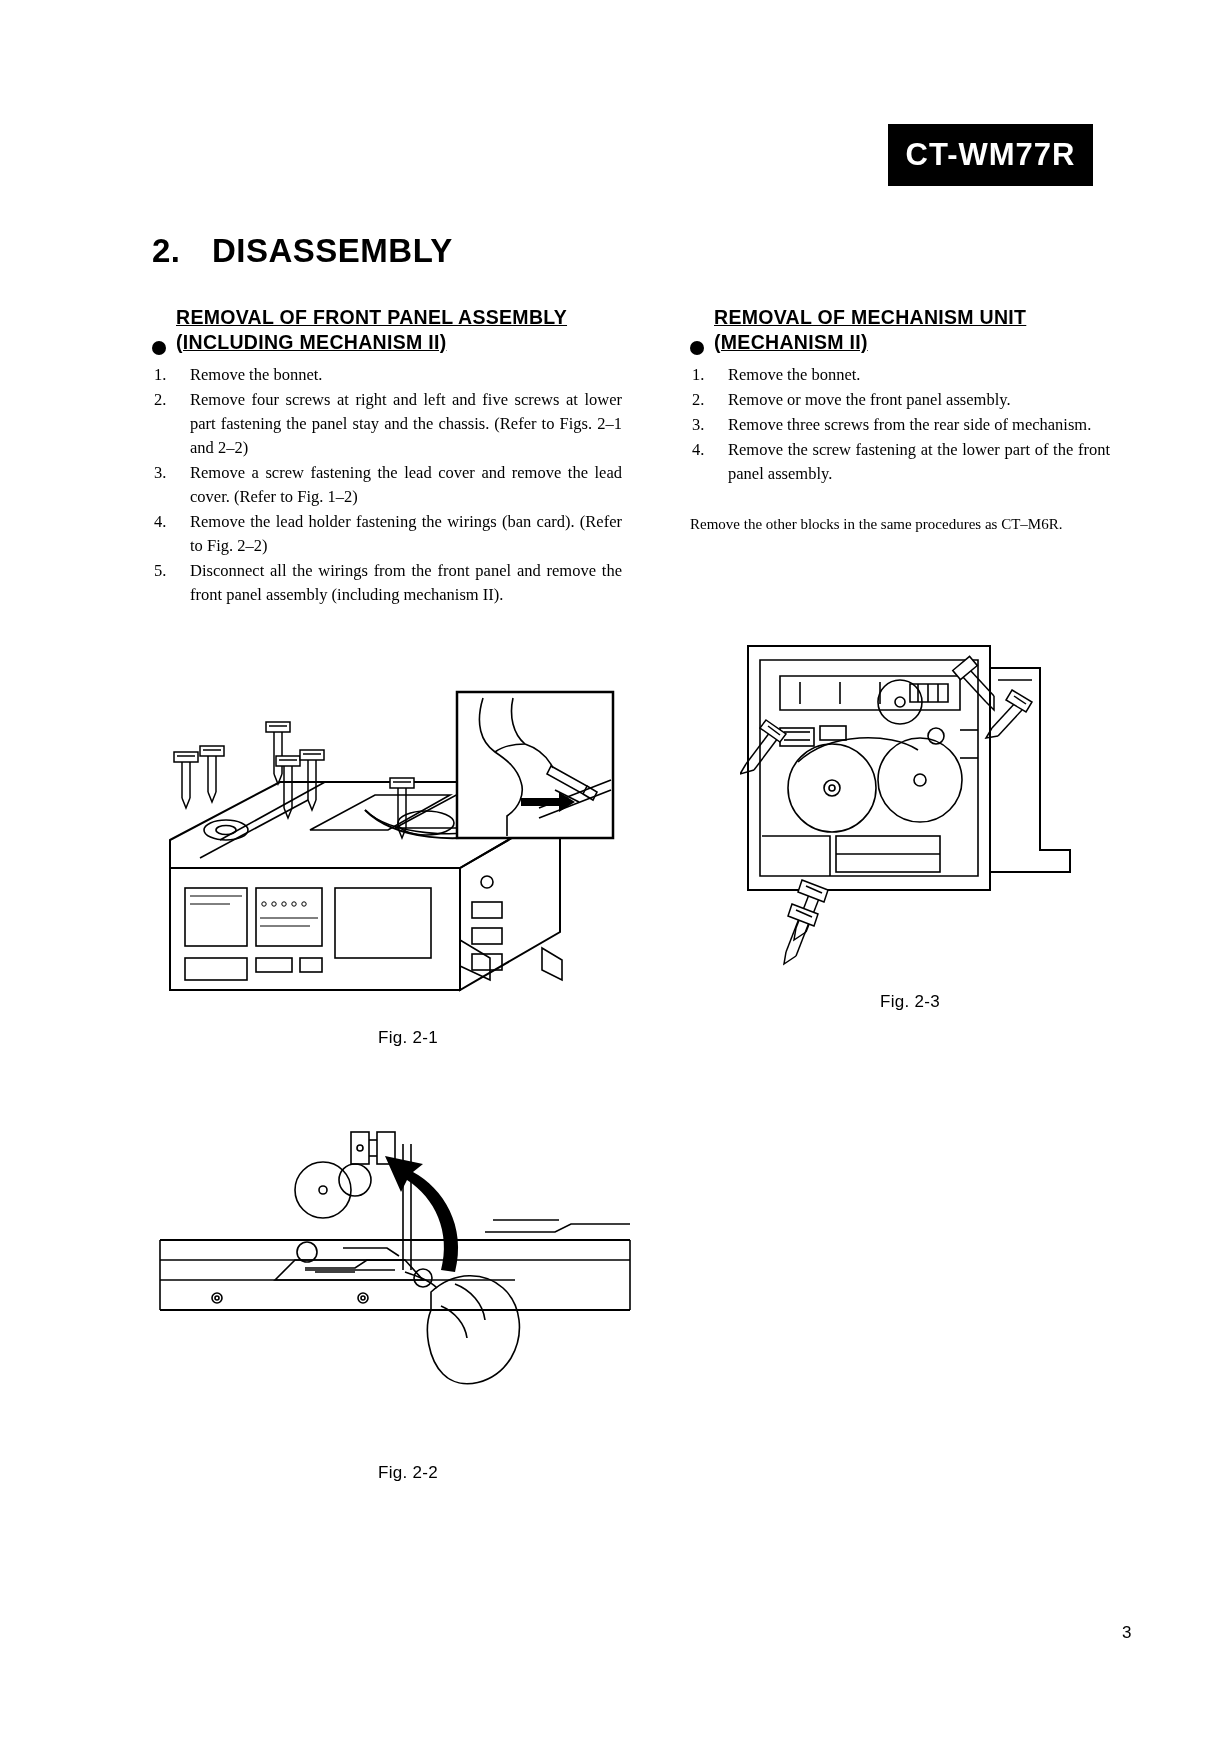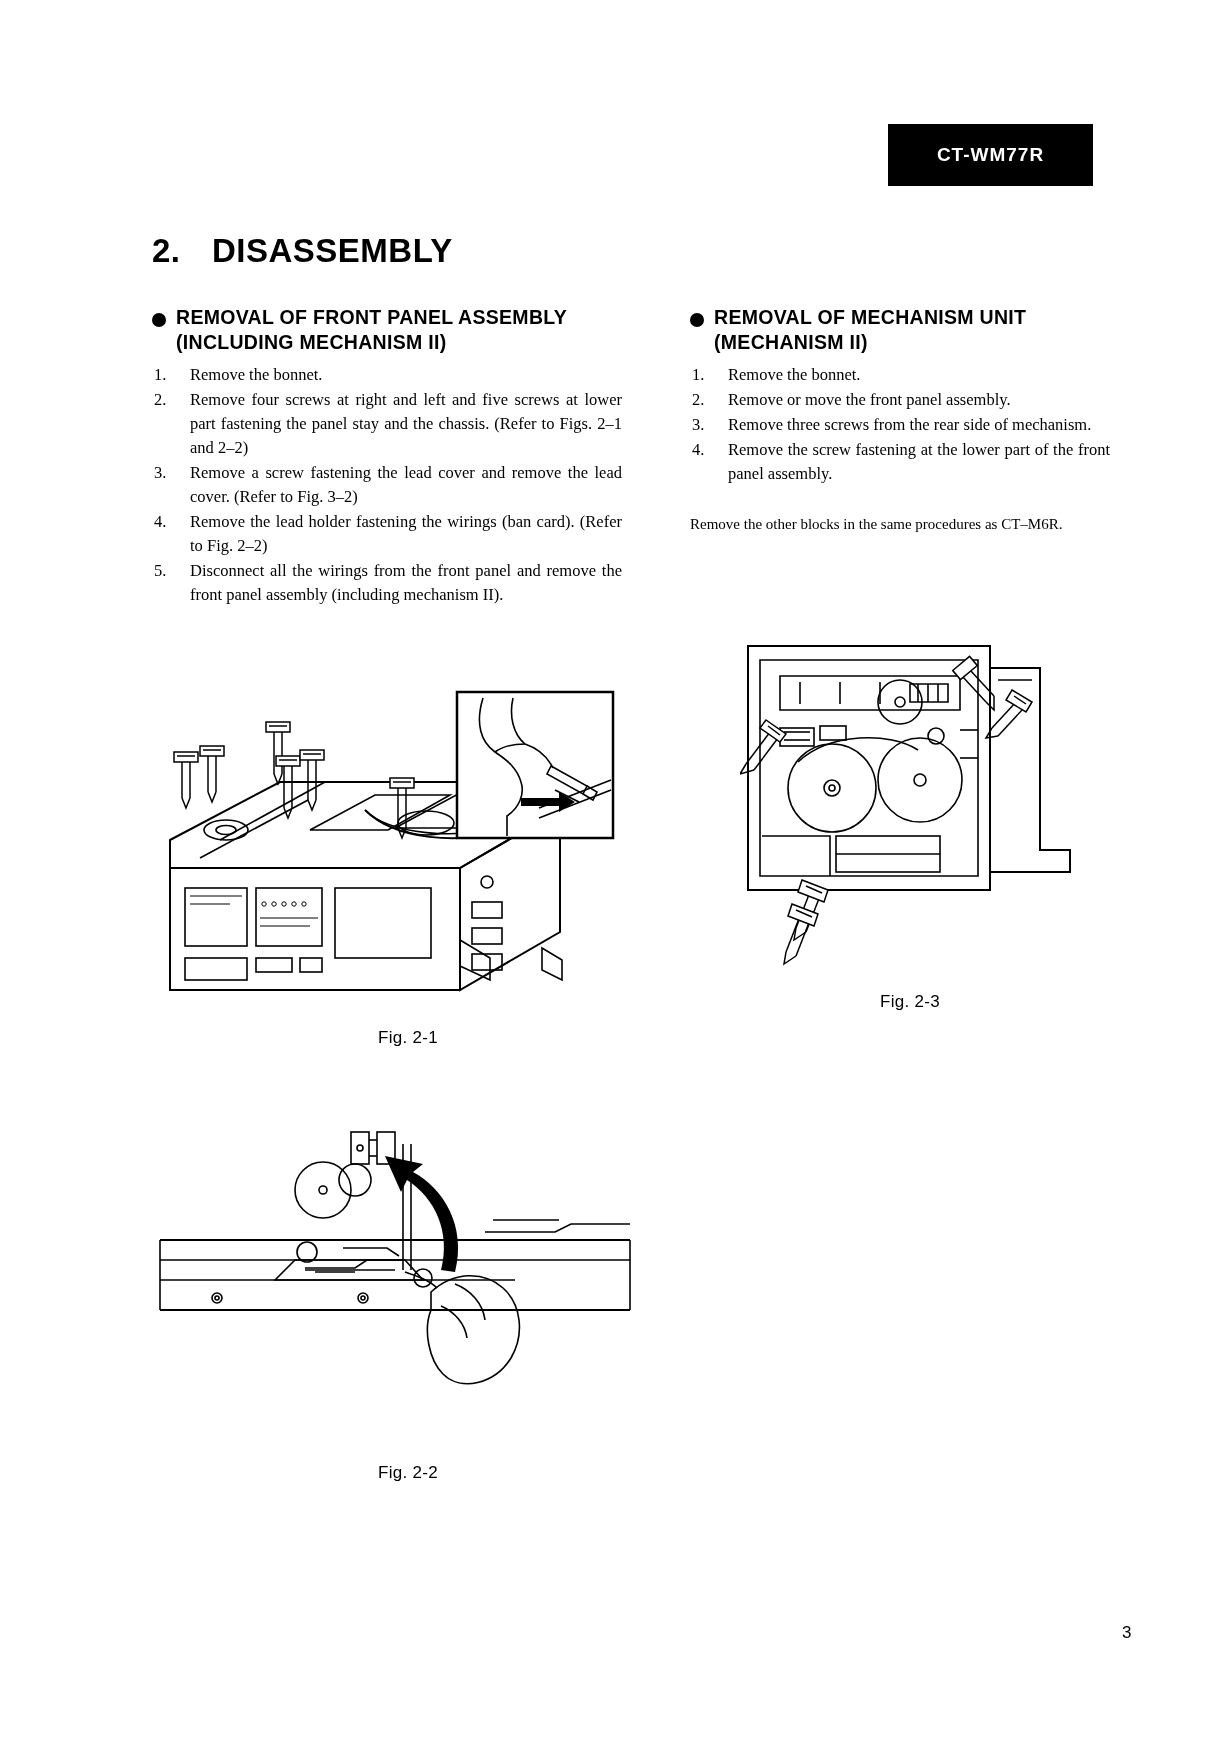--- a/index.html
+++ b/index.html
@@ -24,21 +24,21 @@
   .model-badge {
     position: absolute;
     top: 124px;
     left: 888px;
     width: 205px;
     height: 62px;
     background: #000000;
     color: #ffffff;
     font-family: "Liberation Sans", sans-serif;
     font-weight: bold;
-    font-size: 19px;
+    font-size: 31px;
     letter-spacing: 1px;
     display: flex;
     align-items: center;
     justify-content: center;
   }
 
   
   .section-title {
     position: absolute;
     top: 232px;
@@ -62,21 +62,22 @@
   }
   .col-right {
     position: absolute;
     top: 305px;
     left: 690px;
     width: 420px;
   }
 
   .head-row {
     display: flex;
-    align-items: flex-start;
+    align-items: flex-end;
+    text-decoration: underline;
   }
   .bullet {
     width: 14px;
     height: 14px;
     border-radius: 50%;
     background: #000;
     margin-top: 8px;
     margin-right: 10px;
     flex: 0 0 auto;
   }
@@ -175,21 +176,21 @@
     <div class="head-row">
       <span class="bullet"></span>
       <span class="head-text">
         <span>REMOVAL OF FRONT PANEL ASSEMBLY</span><br>
         <span>(INCLUDING MECHANISM II)</span>
       </span>
     </div>
     <ol class="steps">
       <li><span class="marker">1.</span><span>Remove the bonnet.</span></li>
       <li><span class="marker">2.</span><span>Remove four screws at right and left and five screws at lower part fastening the panel stay and the chassis. (Refer to Figs. 2–1 and 2–2)</span></li>
-      <li><span class="marker">3.</span><span>Remove a screw fastening the lead cover and remove the lead cover. (Refer to Fig. 3–2)</span></li>
+      <li><span class="marker">3.</span><span>Remove a screw fastening the lead cover and remove the lead cover. (Refer to Fig. 1–2)</span></li>
       <li><span class="marker">4.</span><span>Remove the lead holder fastening the wirings (ban card). (Refer to Fig. 2–2)</span></li>
       <li><span class="marker">5.</span><span>Disconnect all the wirings from the front panel and remove the front panel assembly (including mechanism II).</span></li>
     </ol>
   </div>
 
   <div class="col-right">
     <div class="head-row">
       <span class="bullet"></span>
       <span class="head-text">
         <span>REMOVAL OF MECHANISM UNIT</span><br>

